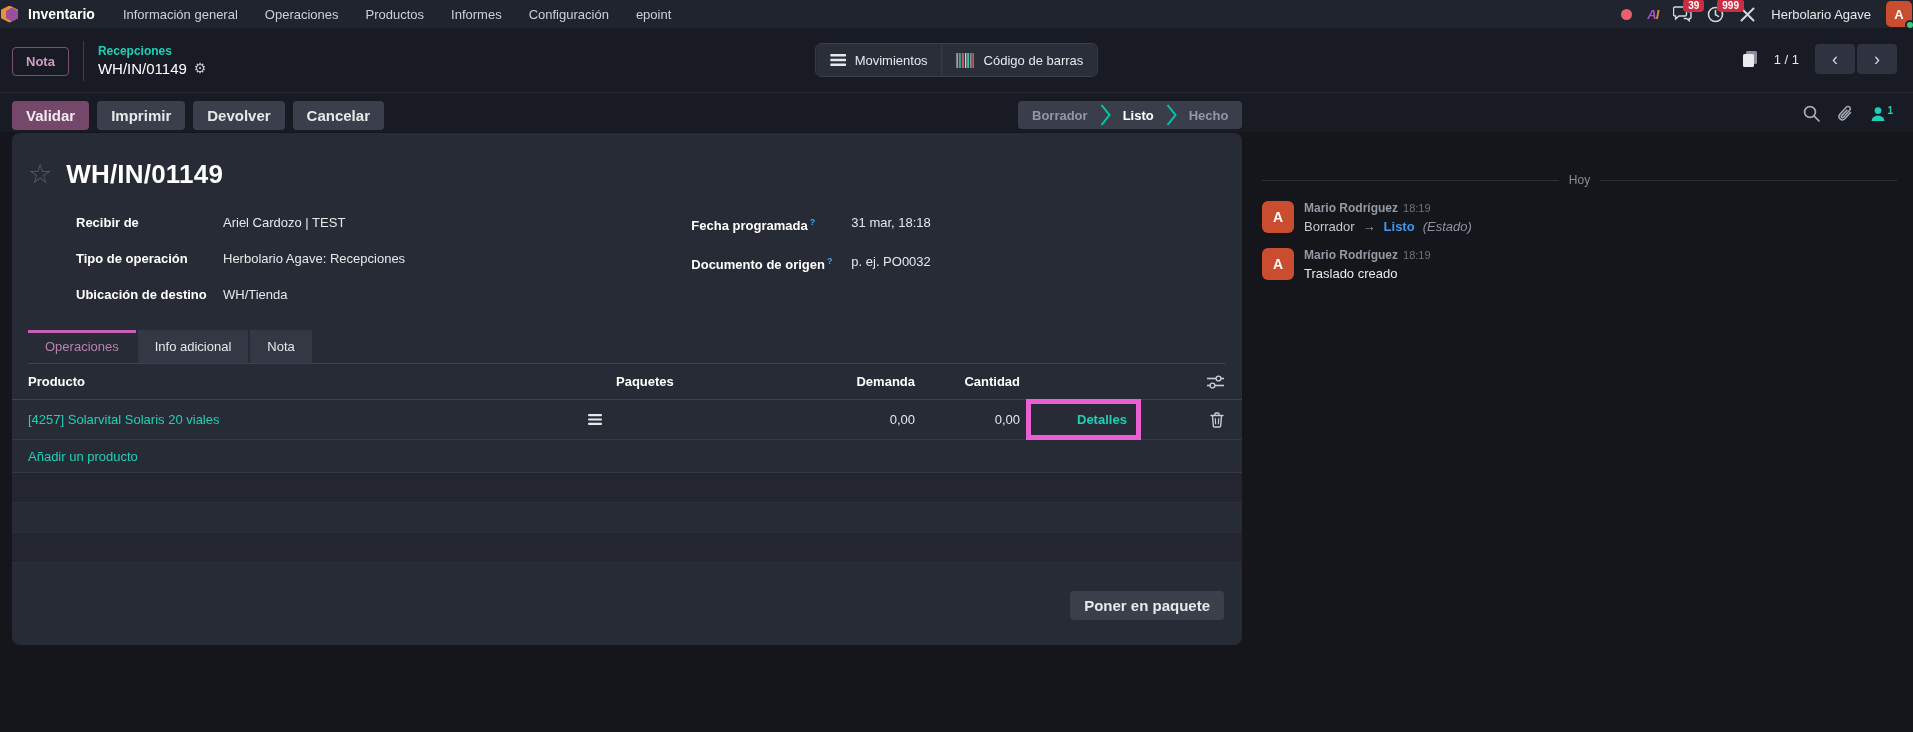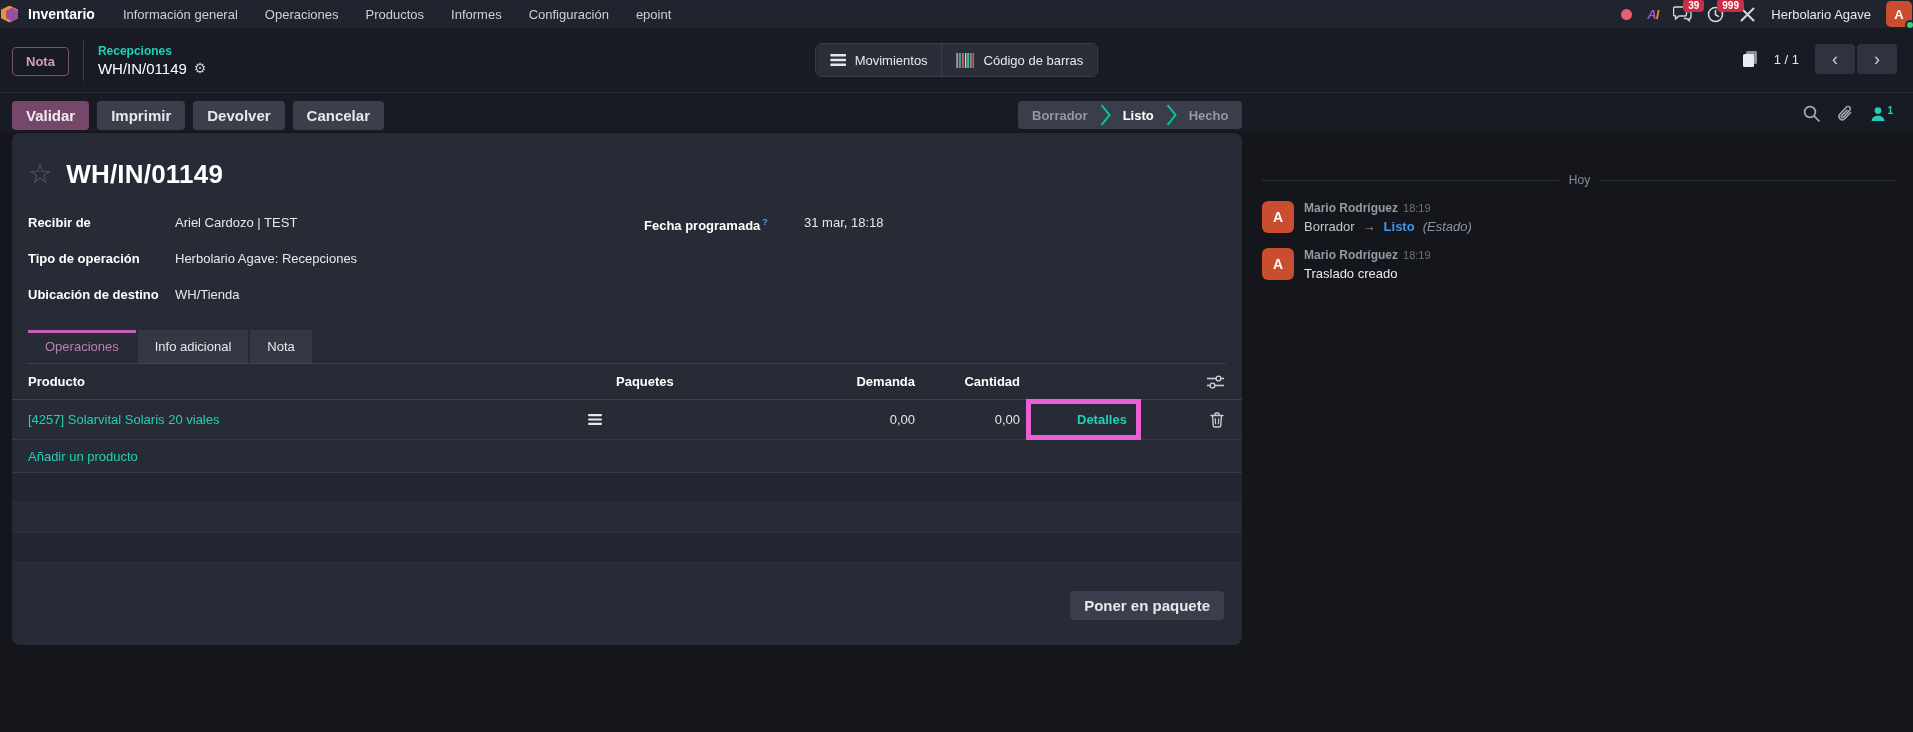--- a/index.html
+++ b/index.html
@@ -54,21 +54,21 @@
   .ab-icons { position:absolute; right:20px; top:12px; display:flex; gap:17px; align-items:center; }
   .follower { display:flex; align-items:flex-start; gap:1px; cursor:pointer; }
   .follower sup { color:#1fd0b6; font-size:10px; font-weight:bold; line-height:10px; }
 
   
   .sheet { position:absolute; top:133px; left:12px; width:1230px; height:512px; background:#272b36; border-radius:8px; }
   .title-row { display:flex; align-items:center; gap:14px; padding:26px 16px 0 16px; }
   .star { font-size:27px; color:#5a5f6b; cursor:pointer; line-height:1; }
   .sheet h1 { font-size:26px; font-weight:bold; color:#fff; letter-spacing:.2px; }
   .fields { display:flex; padding:24px 16px 0 16px; }
-  .fcol { width:50%; }
+  .fcol { width:50%;margin-left:48px; }
   .fcol + .fcol { padding-left:17px; }
   .field { display:flex; margin-bottom:19px; font-size:13px; }
   .field .lbl { width:147px; flex:0 0 147px; font-weight:bold; color:#fff; line-height:17px; }
   .fcol + .fcol .field .lbl { width:160px; flex:0 0 160px; }
   .field .val { color:#e6e8ea; line-height:17px; }
   .val-date { color:#eda45f; }
   .val-placeholder { color:#6f7580; }
   .help { color:#3da4f5; font-size:9px; vertical-align:super; margin-left:2px; }
 
   
@@ -266,20 +266,24 @@
         <div class="field">
           <div class="lbl">Ubicación de destino</div>
           <div class="val">WH/Tienda</div>
         </div>
       </div>
       <div class="fcol">
         <div class="field">
           <div class="lbl"><span>Fecha programada</span><span class="help">?</span></div>
           <div class="val val-date">31 mar, 18:18</div>
         </div>
+        <div class="field">
+          <div class="lbl"><span>Documento de origen</span><span class="help">?</span></div>
+          <div class="val val-placeholder">p. ej. PO0032</div>
+        </div>
       </div>
     </div>
 
     <div class="tabs">
       <div class="tab active">Operaciones</div>
       <div class="tab">Info adicional</div>
       <div class="tab">Nota</div>
     </div>
 
     <div class="grid-row thead">

